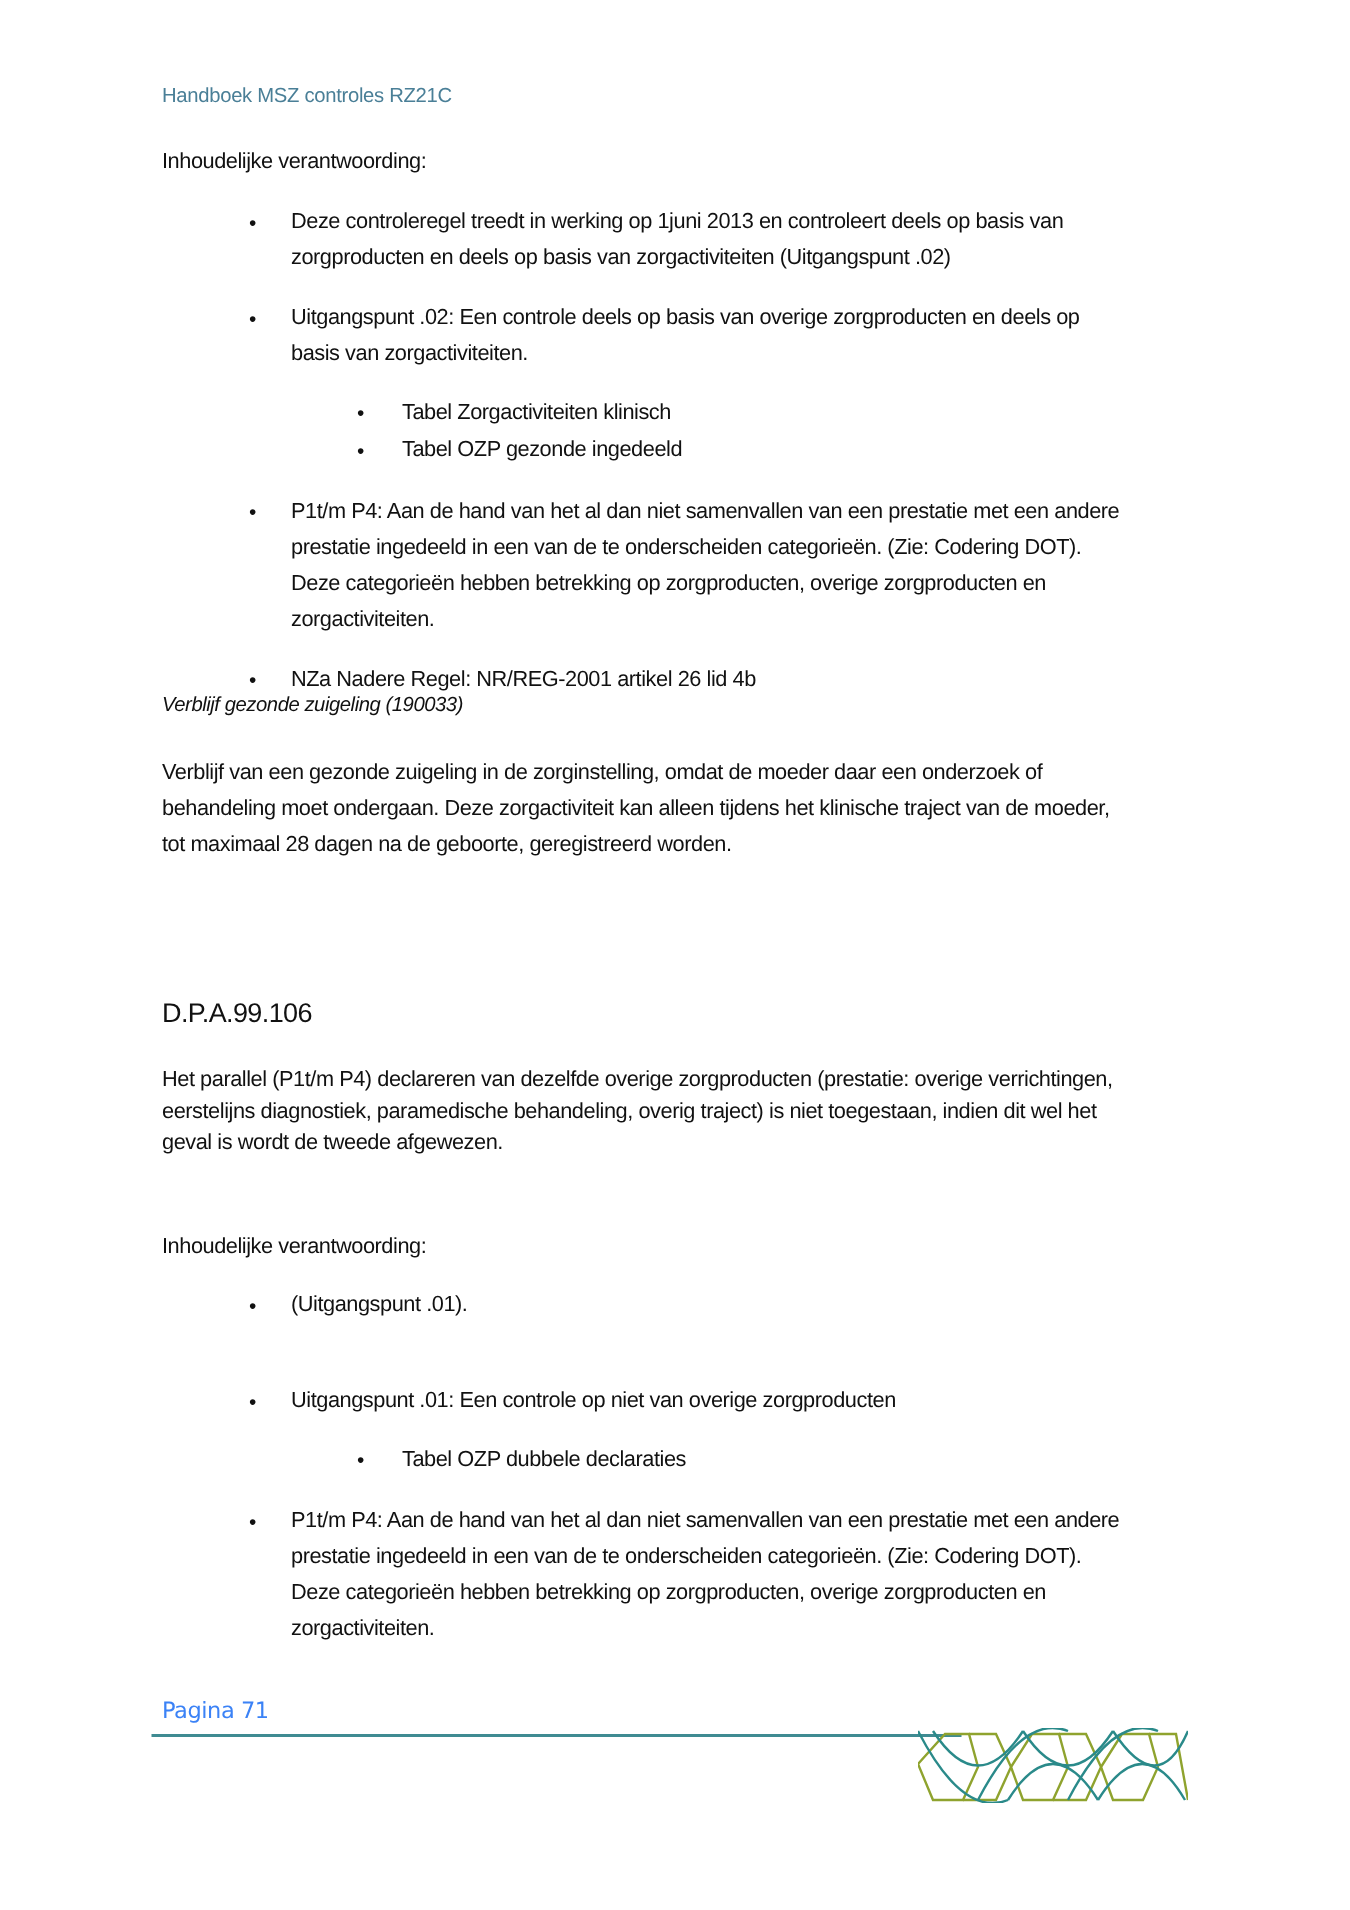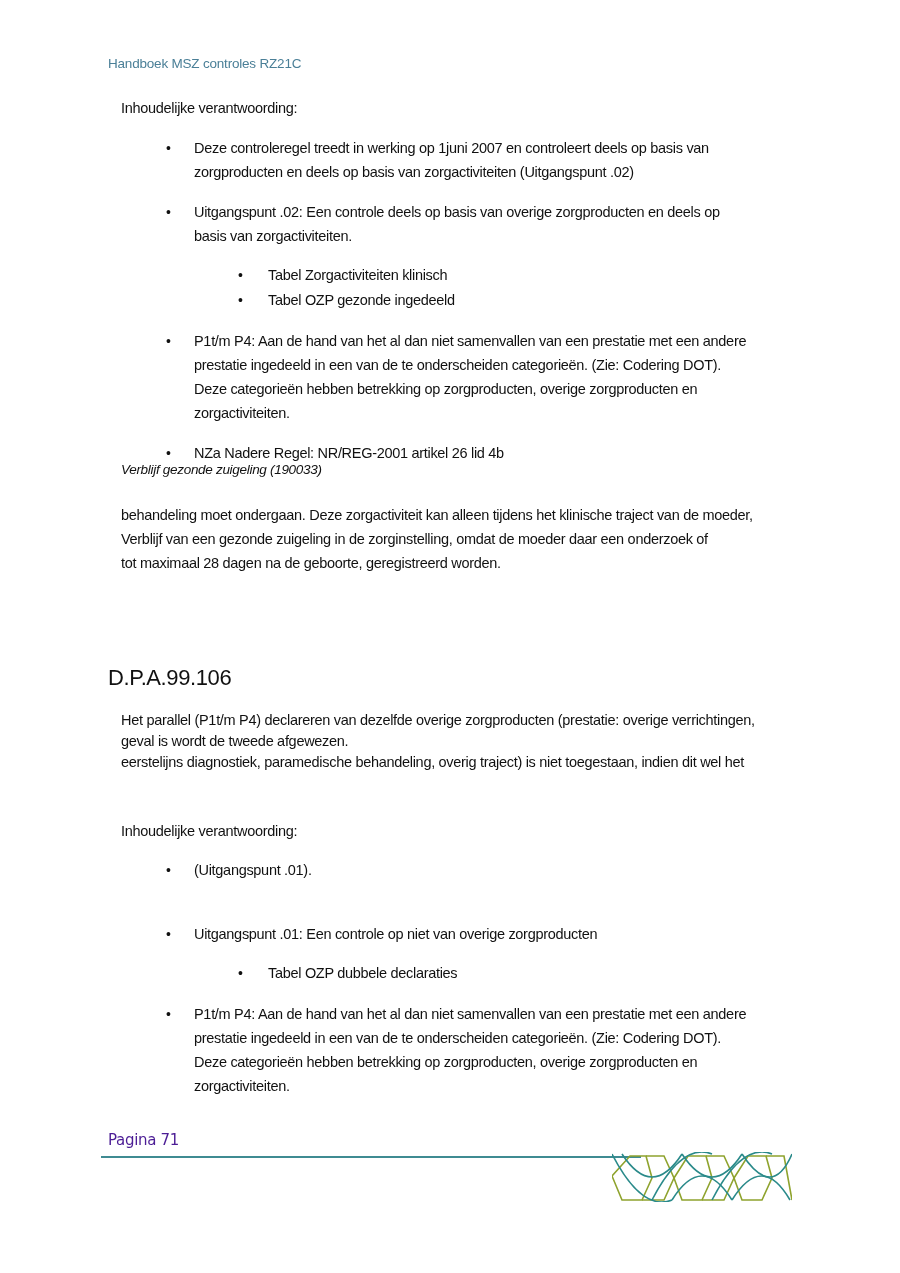--- a/index.html
+++ b/index.html
@@ -5,46 +5,46 @@
     html, body { margin: 0; padding: 0; background: #ffffff; }
     body {
       width: 900px; height: 1273px; position: relative; overflow: hidden;
       font-family: "Liberation Sans", sans-serif; color: #111;
     }
     .page { position: absolute; left: 0; top: 0; width: 900px; height: 1273px; }
     .running-header {
       position: absolute; left: 108px; top: 56px;
       font-size: 13.5px; color: #4a7f97; letter-spacing: -0.2px;
     }
-    .p { position: absolute; font-size: 14.5px; line-height: 24px; letter-spacing: -0.3px; margin-left: 13px; }
+    .p { position: absolute; font-size: 14.5px; line-height: 24px; letter-spacing: -0.3px; }
     .bul { position: absolute; font-size: 14.5px; line-height: 24px; letter-spacing: -0.3px; }
     .bul .dot { position: absolute; left: -28px; top: 0; font-size: 14px; }
     .sub .dot { left: -30px; }
     .italic { font-style: italic; font-size: 13.5px; }
-    .heading { position: absolute; left: 108px; top: 665px; font-size: 22px; letter-spacing: -0.4px; }
+    .heading { position: absolute; left: 108px; top: 665px; font-size: 18px; letter-spacing: -0.4px; }
     .footer-label {
       position: absolute; left: 108px; top: 1131px;
-      font-size: 15px; color: #4c1d95; font-family: "DejaVu Sans", sans-serif; letter-spacing: -0.3px;
+      font-size: 15px; color: #3b82f6; font-family: "DejaVu Sans", sans-serif; letter-spacing: -0.3px;
     }
     .footer-rule {
       position: absolute; left: 101px; top: 1156px; width: 540px; height: 2px; background: #3f8b92;
     }
     .logo { position: absolute; left: 612px; top: 1152px; width: 180px; height: 50px; }
   </style>
 </head>
 <body>
 
 <div class="page">
   <div class="running-header">Handboek MSZ controles RZ21C</div>
 
   <div class="p" style="left:108px;top:96px;">Inhoudelijke verantwoording:</div>
 
   <div class="bul" style="left:194px;top:136px;">
     <span class="dot">•</span>
-    <div>Deze controleregel treedt in werking op 1juni 2007 en controleert deels op basis van</div>
+    <div>Deze controleregel treedt in werking op 1juni 2013 en controleert deels op basis van</div>
     <div>zorgproducten en deels op basis van zorgactiviteiten (Uitgangspunt .02)</div>
   </div>
 
   <div class="bul" style="left:194px;top:200px;">
     <span class="dot">•</span>
     <div>Uitgangspunt .02: Een controle deels op basis van overige zorgproducten en deels op</div>
     <div>basis van zorgactiviteiten.</div>
   </div>
 
   <div class="bul sub" style="left:268px;top:263px;">
@@ -64,30 +64,30 @@
     <div>zorgactiviteiten.</div>
   </div>
 
   <div class="bul" style="left:194px;top:441px;">
     <span class="dot">•</span>
     <div>NZa Nadere Regel: NR/REG-2001 artikel 26 lid 4b</div>
   </div>
 
   <div class="p italic" style="left:108px;top:460px;line-height:20px;">Verblijf gezonde zuigeling (190033)</div>
   <div class="p" style="left:108px;top:503px;">
+    <div>Verblijf van een gezonde zuigeling in de zorginstelling, omdat de moeder daar een onderzoek of</div>
     <div>behandeling moet ondergaan. Deze zorgactiviteit kan alleen tijdens het klinische traject van de moeder,</div>
-    <div>Verblijf van een gezonde zuigeling in de zorginstelling, omdat de moeder daar een onderzoek of</div>
     <div>tot maximaal 28 dagen na de geboorte, geregistreerd worden.</div>
   </div>
 
   <div class="heading">D.P.A.99.106</div>
   <div class="p" style="left:108px;top:710px;line-height:21px;">
     <div>Het parallel (P1t/m P4) declareren van dezelfde overige zorgproducten (prestatie: overige verrichtingen,</div>
+    <div>eerstelijns diagnostiek, paramedische behandeling, overig traject) is niet toegestaan, indien dit wel het</div>
     <div>geval is wordt de tweede afgewezen.</div>
-    <div>eerstelijns diagnostiek, paramedische behandeling, overig traject) is niet toegestaan, indien dit wel het</div>
   </div>
 
   <div class="p" style="left:108px;top:819px;">Inhoudelijke verantwoording:</div>
 
   <div class="bul" style="left:194px;top:858px;">
     <span class="dot">•</span>
     <div>(Uitgangspunt .01).</div>
   </div>
 
   <div class="bul" style="left:194px;top:922px;">

